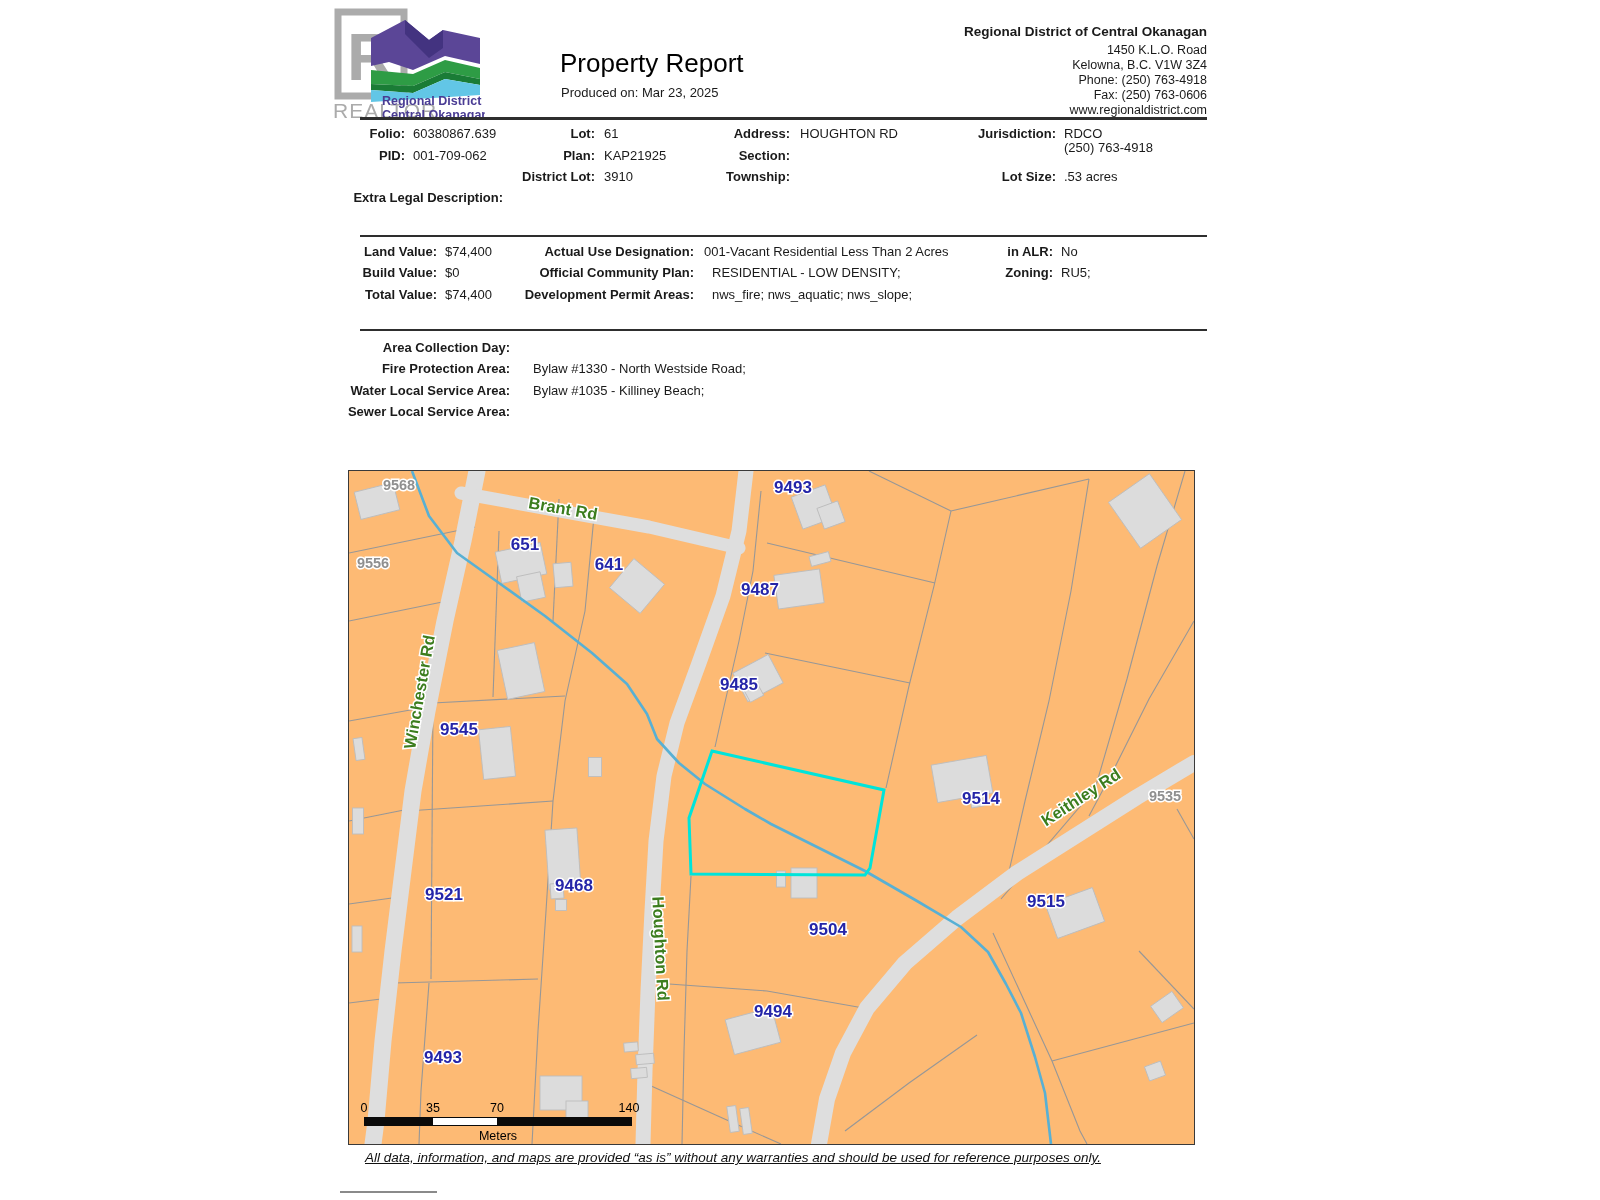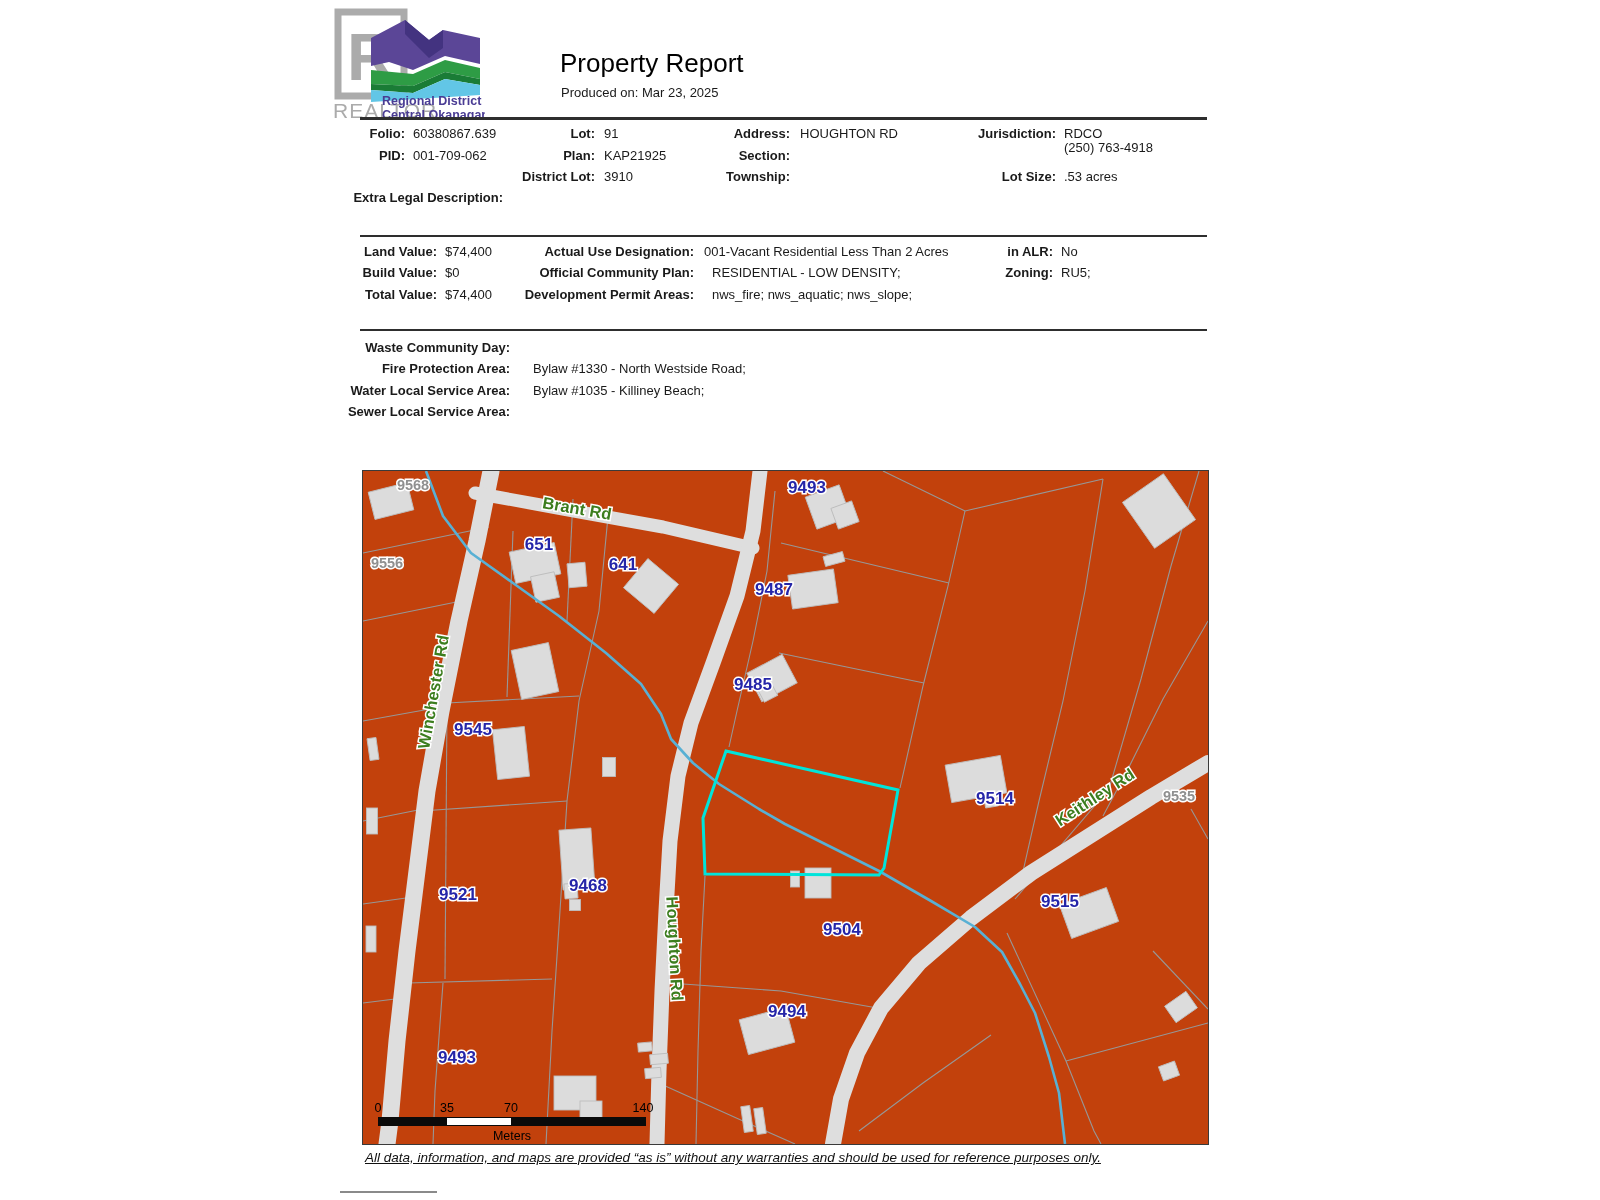--- a/index.html
+++ b/index.html
@@ -6,22 +6,22 @@
   .page{position:relative;width:1600px;height:1200px;background:#ffffff;overflow:hidden;
         font-family:"Liberation Sans","DejaVu Sans",sans-serif;color:#1a1a1a;}
   .title{position:absolute;left:560px;top:48px;font-size:26px;color:#000;}
   .produced{position:absolute;left:561px;top:85px;font-size:13px;}
   .contact{position:absolute;right:393px;top:24px;text-align:right;}
   .contact .cname{font-size:13.5px;font-weight:bold;margin-bottom:4px;}
   .contact .cline{font-size:12.5px;line-height:15px;}
   .rule{position:absolute;background:#2e2e2e;}
   .lbl{position:absolute;font-size:13px;font-weight:bold;text-align:right;white-space:nowrap;}
   .val{position:absolute;font-size:13px;white-space:nowrap;}
-  .map-frame{position:absolute;left:362px;top:470px;width:845px;height:673px;
-             border:1.6px solid #3a3a3a;box-sizing:content-box;background:#c2410c;}
+  .map-frame{position:absolute;left:348px;top:470px;width:845px;height:673px;
+             border:1.6px solid #3a3a3a;box-sizing:content-box;background:#fdba74;}
   .disc{position:absolute;left:365px;font-size:13.5px;font-style:italic;color:#111;text-decoration:underline;}
   .stub{position:absolute;left:340px;top:1191px;width:97px;height:2px;background:#8a8a8a;}
   .logo-wrap{position:absolute;left:333px;top:8px;width:152px;height:112px;}
   svg text{font-family:"Liberation Sans","DejaVu Sans",sans-serif;}
 </style>
 </head>
 <body>
 
 <div class="page">
 
@@ -37,30 +37,38 @@
         <polygon points="38,76 80,78 112,64 147,71 147,77 112,71 80,85 38,82" fill="#1a7c36"></polygon>
         <polygon points="38,82 80,85 112,71 147,77 147,87 38,94" fill="#62c6e6"></polygon>
       </g>
       <text id="logo-t1" x="49" y="97" font-size="12.5" font-weight="bold" fill="#4a3c94">Regional District of</text>
       <text id="logo-t2" x="49" y="111" font-size="12.5" font-weight="bold" fill="#4a3c94">Central Okanagan</text>
     </svg>
   </div>
 
   <div class="title">Property Report</div>
   <div class="produced">Produced on: Mar 23, 2025</div>
+  <div class="contact">
+    <div class="cname">Regional District of Central Okanagan</div>
+    <div class="cline">1450 K.L.O. Road</div>
+    <div class="cline">Kelowna, B.C. V1W 3Z4</div>
+    <div class="cline">Phone: (250) 763-4918</div>
+    <div class="cline">Fax: (250) 763-0606</div>
+    <div class="cline">www.regionaldistrict.com</div>
+  </div>
 
   <div class="rule" style="left:360px;top:117px;width:847px;height:2.5px;"></div>
 
   <span class="lbl" style="left:145px;top:126px;width:260px;">Folio:</span>
   <span class="val" style="left:413px;top:126px;">60380867.639</span>
   <span class="lbl" style="left:145px;top:148px;width:260px;">PID:</span>
   <span class="val" style="left:413px;top:148px;">001-709-062</span>
 
   <span class="lbl" style="left:335px;top:126px;width:260px;">Lot:</span>
-  <span class="val" style="left:604px;top:126px;">91</span>
+  <span class="val" style="left:604px;top:126px;">61</span>
   <span class="lbl" style="left:335px;top:148px;width:260px;">Plan:</span>
   <span class="val" style="left:604px;top:148px;">KAP21925</span>
   <span class="lbl" style="left:335px;top:169px;width:260px;">District Lot:</span>
   <span class="val" style="left:604px;top:169px;">3910</span>
 
   <span class="lbl" style="left:530px;top:126px;width:260px;">Address:</span>
   <span class="val" style="left:800px;top:126px;">HOUGHTON RD</span>
   <span class="lbl" style="left:530px;top:148px;width:260px;">Section:</span>
   <span class="val" style="left:800px;top:148px;"></span>
   <span class="lbl" style="left:530px;top:169px;width:260px;">Township:</span>
@@ -90,21 +98,21 @@
   <span class="lbl" style="left:434px;top:287px;width:260px;">Development Permit Areas:</span>
   <span class="val" style="left:712px;top:287px;">nws_fire; nws_aquatic; nws_slope;</span>
 
   <span class="lbl" style="left:793px;top:244px;width:260px;">in ALR:</span>
   <span class="val" style="left:1061px;top:244px;">No</span>
   <span class="lbl" style="left:793px;top:265px;width:260px;">Zoning:</span>
   <span class="val" style="left:1061px;top:265px;">RU5;</span>
 
   <div class="rule" style="left:360px;top:329px;width:847px;height:1.5px;"></div>
 
-  <span class="lbl" style="left:250px;top:340px;width:260px;">Waste Community Day:</span>
+  <span class="lbl" style="left:250px;top:340px;width:260px;">Area Collection Day:</span>
   <span class="val" style="left:533px;top:340px;"></span>
   <span class="lbl" style="left:250px;top:361px;width:260px;">Fire Protection Area:</span>
   <span class="val" style="left:533px;top:361px;">Bylaw #1330 - North Westside Road;</span>
   <span class="lbl" style="left:250px;top:383px;width:260px;">Water Local Service Area:</span>
   <span class="val" style="left:533px;top:383px;">Bylaw #1035 - Killiney Beach;</span>
   <span class="lbl" style="left:250px;top:404px;width:260px;">Sewer Local Service Area:</span>
   <span class="val" style="left:533px;top:404px;"></span>
 
   <div class="map-frame">
     <svg id="mapsvg" width="845" height="673" viewBox="0 0 845 673">

